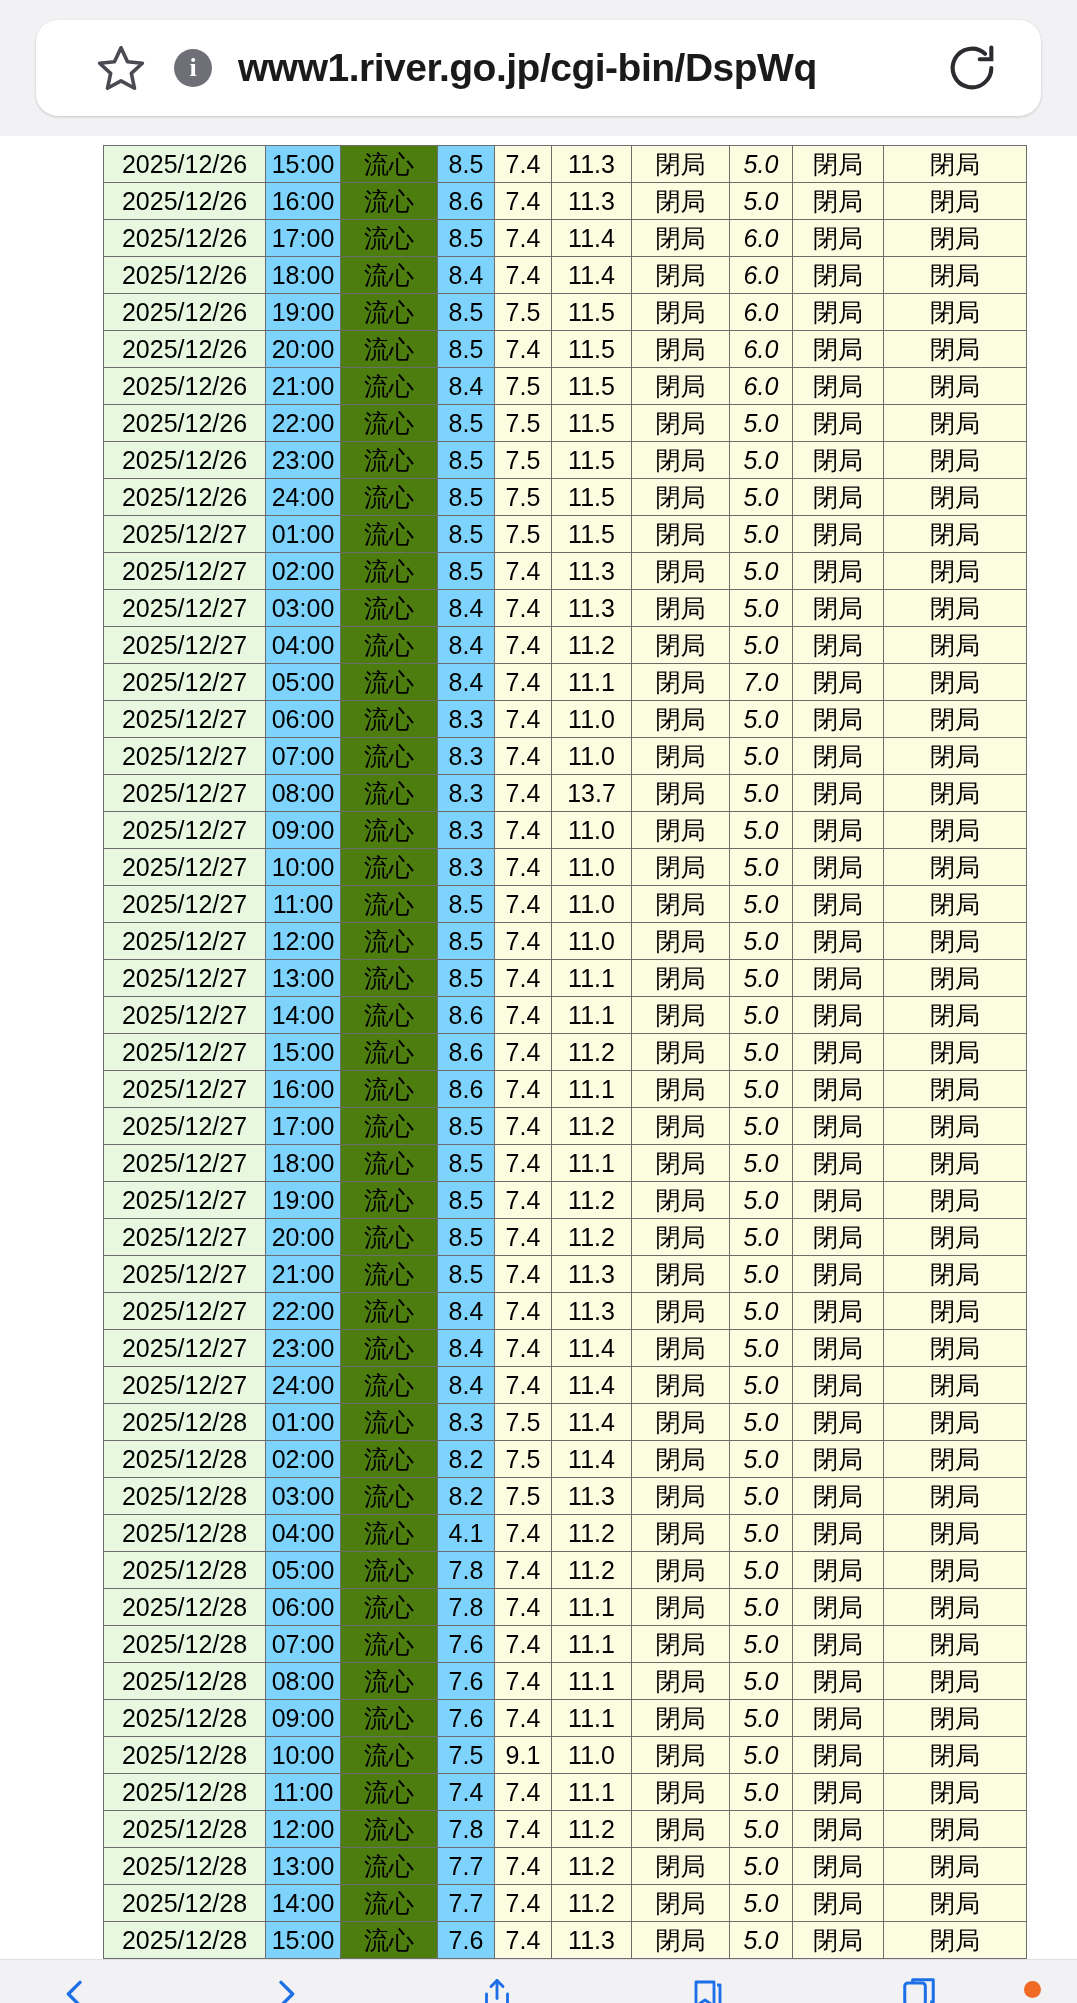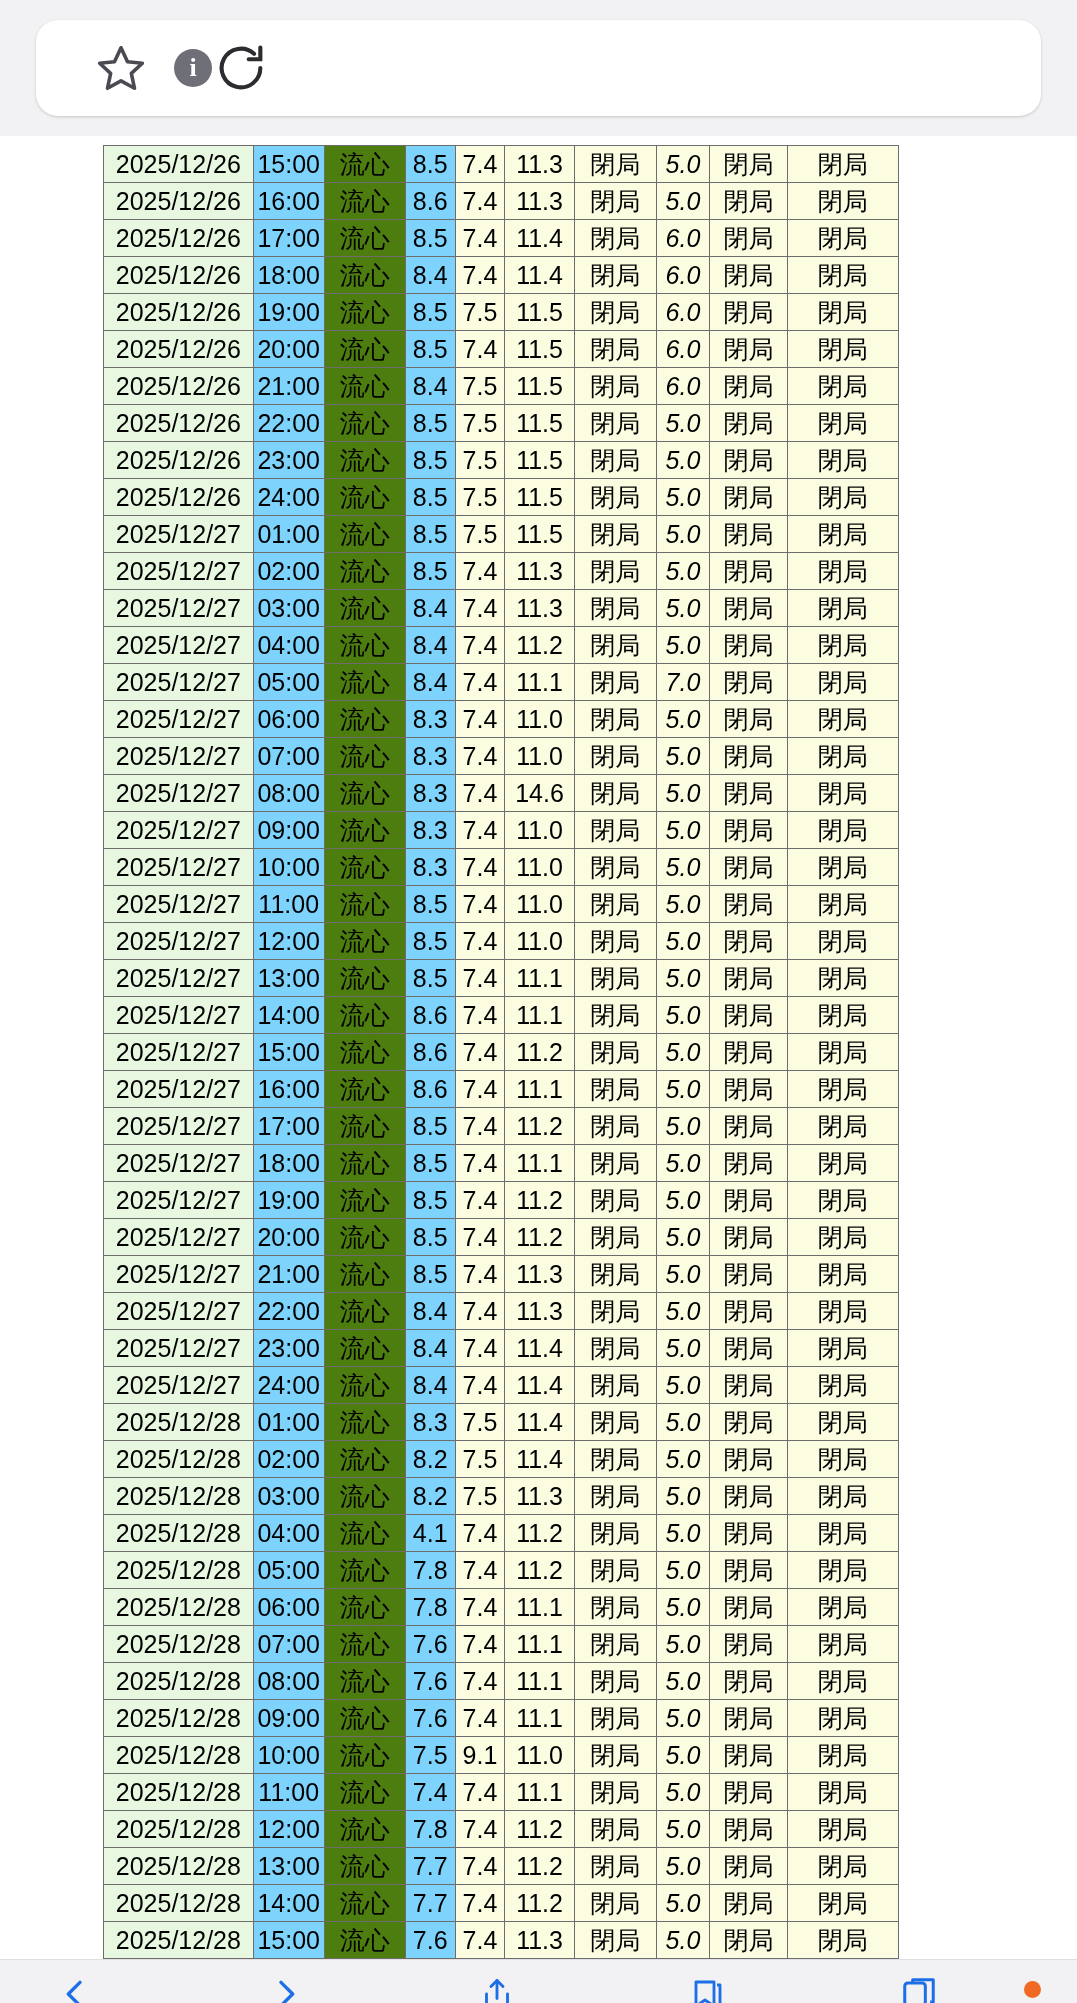--- a/index.html
+++ b/index.html
@@ -73,21 +73,21 @@
     flex: 0 0 58px;
     margin-right: 18px;
     display: flex; align-items: center; justify-content: center;
   }
 
   
   .content {
     position: absolute;
     top: 136px;
     left: 0;
-    width: 899px;
+    width: 1077px;
     height: 1823px;
     background: #ffffff;
     overflow: hidden;
   }
   .table-wrap {
     position: absolute;
     left: 103px;
     top: 9px;
   }
   table.data {
@@ -155,20 +155,21 @@
 <div id="page">
 
   <div class="browser-bar">
     <div class="url-pill">
       <span class="star-icon">
         <svg width="54" height="54" viewBox="0 0 24 24" fill="none" stroke="#4a4a52" stroke-width="1.6" stroke-linejoin="round">
           <polygon points="12,3 14.9,9.2 21.5,9.9 16.6,14.4 18,21 12,17.7 6,21 7.4,14.4 2.5,9.9 9.1,9.2"></polygon>
         </svg>
       </span>
       <span class="info-icon">i</span>
+      <span class="url-text">www1.river.go.jp/cgi-bin/DspWq</span>
       <span class="reload-icon">
         <svg width="58" height="58" viewBox="0 0 24 24" fill="none" stroke="#2c2c30" stroke-width="1.7" stroke-linecap="round">
           <path d="M20 12a8 8 0 1 1-2.6-5.9"></path>
           <polyline points="20,3.5 20,8.4 15.2,8.4"></polyline>
         </svg>
       </span>
     </div>
   </div>
 
   <div class="content">
@@ -378,21 +379,21 @@
               <td class="c-v5">5.0</td>
               <td class="c-v6">閉局</td>
               <td class="c-v7">閉局</td>
             </tr>
             <tr>
               <td class="c-date">2025/12/27</td>
               <td class="c-time">08:00</td>
               <td class="c-state">流心</td>
               <td class="c-v1">8.3</td>
               <td class="c-v2">7.4</td>
-              <td class="c-v3">14.6</td>
+              <td class="c-v3">13.7</td>
               <td class="c-v4">閉局</td>
               <td class="c-v5">5.0</td>
               <td class="c-v6">閉局</td>
               <td class="c-v7">閉局</td>
             </tr>
             <tr>
               <td class="c-date">2025/12/27</td>
               <td class="c-time">09:00</td>
               <td class="c-state">流心</td>
               <td class="c-v1">8.3</td>

